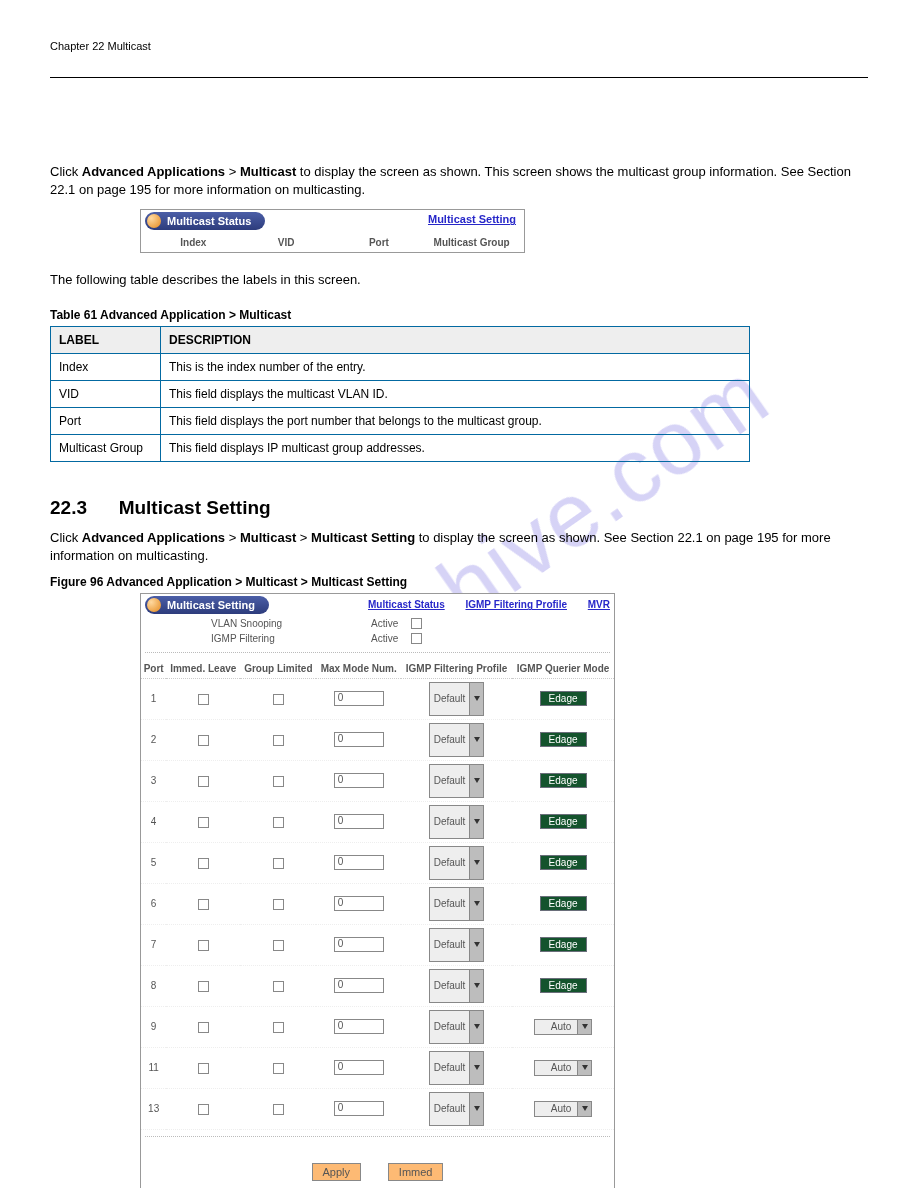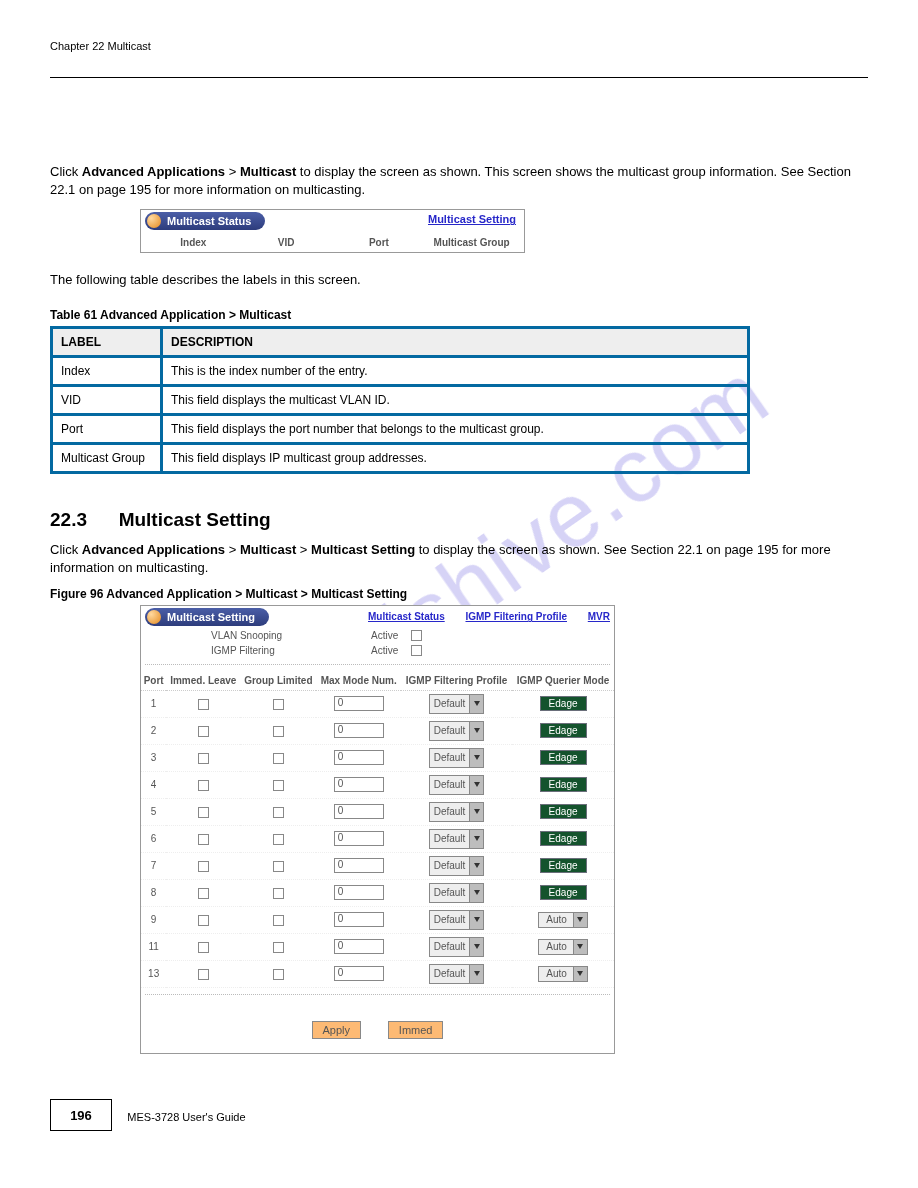--- a/index.html
+++ b/index.html
@@ -24,21 +24,21 @@
   .fig95 { border: 1px solid #999; width: 385px; background: #fff; }
   .fig95-titlebar { padding: 2px 4px; position: relative; }
   .pill { display:inline-flex; align-items:center; background: linear-gradient(#4b5ea7,#2d3c7c); color:#fff; font-weight:bold; font-size:11px; height:18px; border-radius:9px 9px 9px 9px; padding-right:14px; padding-left:2px;}
   .pill-dot { display:inline-block; width:14px; height:14px; border-radius:50%; background: radial-gradient(circle at 30% 30%, #ffd9a0, #e58a1f); margin-right:6px;}
   .fig95-link { position:absolute; right:8px; top:3px; color:#2727c9; font-size:11px; font-weight:bold; text-decoration:underline;}
   .fig95-header { display:flex; font-size:10px; color:#555; font-weight:bold; padding: 4px 6px 4px 6px; }
   .fig95-header div { flex:1; text-align:center; }
 
   
   .tbl { border-collapse: collapse; width: 700px; }
-  .tbl th, .tbl td { border: 3px solid #0369a1; padding: 6px 8px; font-size: 12px; vertical-align: top; }
+  .tbl th, .tbl td { border: 1px solid #0369a1; padding: 6px 8px; font-size: 12px; vertical-align: top; }
   .tbl th { background: #eee; text-align: left; }
   .tbl td.lbl { width: 110px; }
 
   
   .sec-num { font-size: 19px; font-weight: bold; display:inline-block; width:65px;}
   .sec-title { font-size: 19px; font-weight: bold; }
   .sec { margin-top: 35px; margin-bottom: 10px; }
 
   
   .fig96 { border: 1px solid #999; width: 475px; background:#fff; font-size:10px; color:#555; }
@@ -47,24 +47,24 @@
   .fig96-links a { color:#2727c9; text-decoration:underline; margin-left:18px;}
   .fig96-toprow { display:flex; align-items:center; padding:2px 0 2px 70px; }
   .fig96-toprow .lbl { width:160px; font-size:10px; color:#555;}
   .fig96-toprow .act { width:40px; font-size:10px; color:#555;}
   .fig96-chk { width:11px; height:11px; border:1px solid #888; display:inline-block; background:#fff; vertical-align:middle;}
   .fig96-dot { border-top:1px dotted #bbb; margin:6px 4px;}
   .fig96-tbl { width:100%; border-collapse:collapse; }
   .fig96-tbl th { font-size:10px; color:#555; font-weight:bold; padding:4px 2px; border-bottom:1px dotted #ccc; text-align:center;}
   .fig96-tbl td { font-size:10px; color:#555; padding:3px 2px; text-align:center; border-bottom:1px dotted #eee;}
   .fig96-input { width:50px; height:15px; border:1px solid #888; font-size:10px; padding-left:3px; display:inline-block; text-align:left; background:#fff;}
-  .fig96-select { display:inline-flex; align-items:center; border:1px solid #888; height:20px; background:#eee; font-size:10px; padding-left:4px;}
+  .fig96-select { display:inline-flex; align-items:center; border:1px solid #888; height:34px; background:#eee; font-size:10px; padding-left:4px;}
   .fig96-select .arrow { background:#bdbdbd; border-left:1px solid #888; width:14px; height:100%; display:inline-flex; align-items:center; justify-content:center; margin-left:4px;}
   .fig96-btn-gray { display:inline-block; background:#14532d; color:#fff; font-size:10px; padding:1px 8px; border:1px solid #6a6e7a;}
-  .fig96-auto { display:inline-flex; align-items:center; border:1px solid #888; height:16px; background:#eee; font-size:10px; padding-left:7px;}
+  .fig96-auto { display:inline-flex; align-items:center; border:1px solid #888; height:16px; background:#eee; font-size:10px; padding-left:16px;}
   .fig96-auto .arrow { background:#bdbdbd; border-left:1px solid #888; width:14px; height:100%; display:inline-flex; align-items:center; justify-content:center; margin-left:6px;}
   .fig96-btnrow { text-align:center; padding:20px 0 14px 0;}
   .fig96-formbtn { display:inline-block; border:1px solid #888; background:#fdba74; font-size:11px; padding:2px 10px; margin:0 12px;}
   .tri-down { width:0; height:0; border-left:3px solid transparent; border-right:3px solid transparent; border-top:5px solid #333; }
 
   
   .watermark {
     position: fixed;
     left: 50%; top: 50%;
     transform: translate(-50%,-50%) rotate(-35deg);

